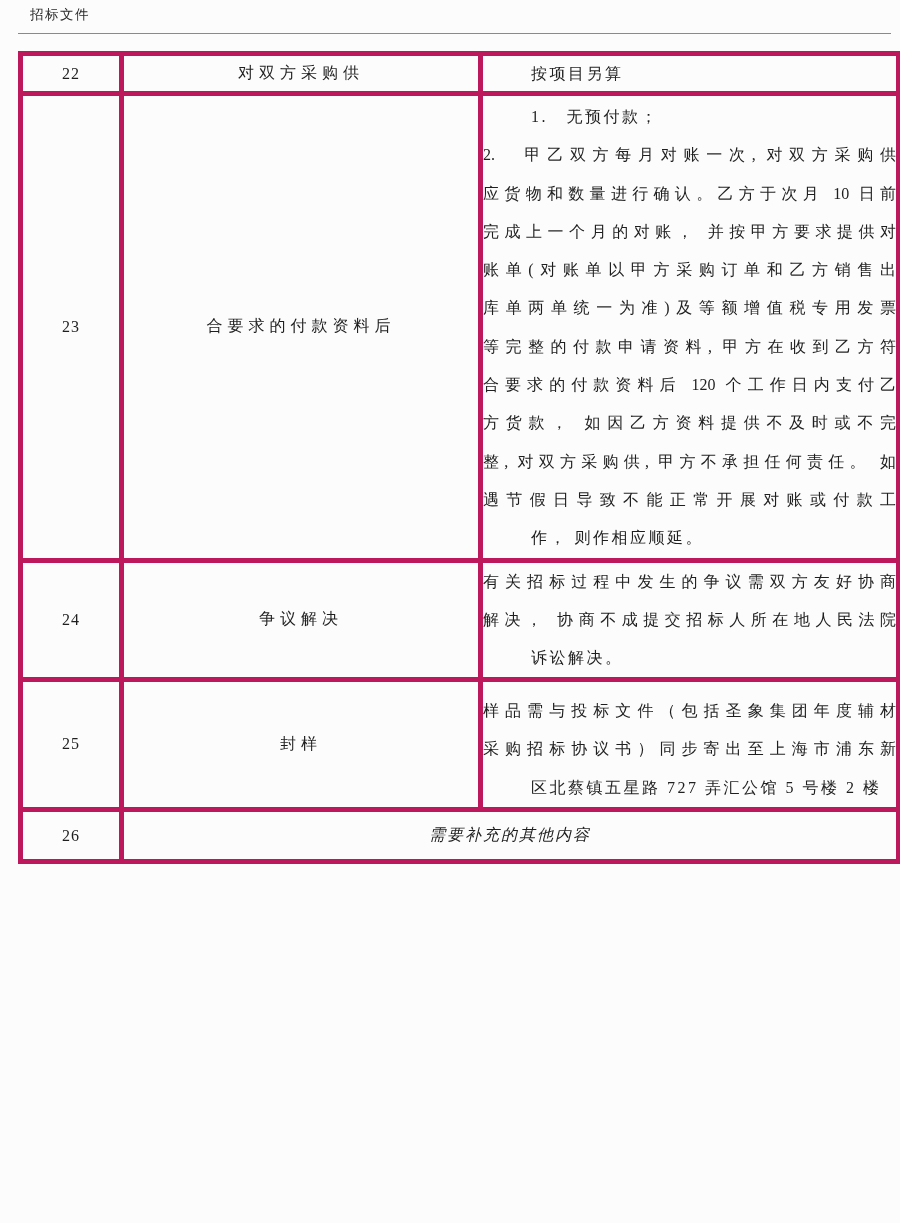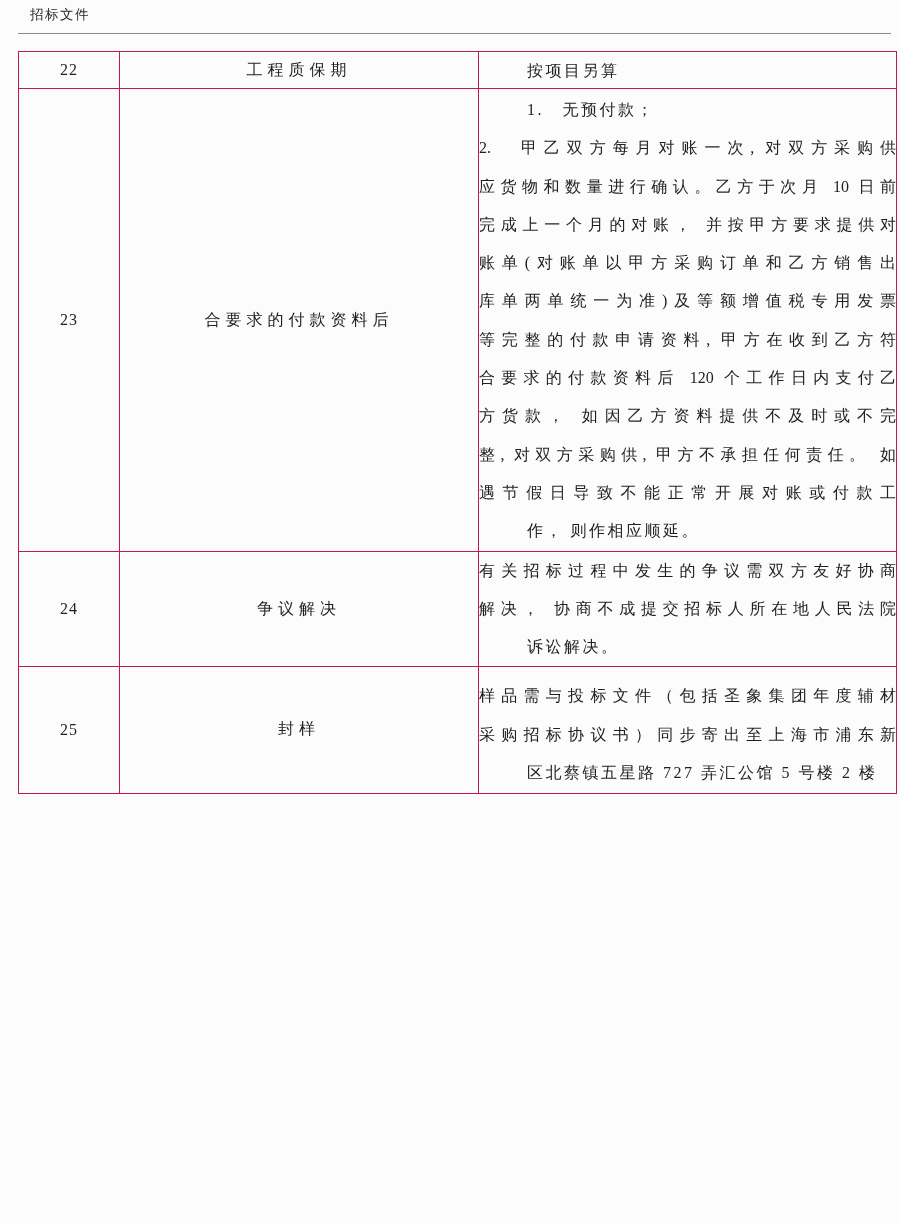--- a/index.html
+++ b/index.html
@@ -18,21 +18,21 @@
   .header-rule {
     position:absolute; left:18px; top:33px;
     width:873px; height:1px; background:#8a8a8a;
   }
 
   table.tender {
     position:absolute; left:18px; top:51px;
     width:878px; border-collapse:collapse; table-layout:fixed;
   }
   table.tender td {
-    border:1px solid #be185d;
+    border:5px solid #be185d;
     padding:0; vertical-align:middle;
     font-size:16px;
   }
   col.w1 { width:101px; }
   col.w2 { width:359px; }
   col.w3 { width:418px; }
 
   tr.r22 { height:37px; }
   tr.r23 { height:463px; }
   tr.r24 { height:114px; }
@@ -77,21 +77,21 @@
   <table class="tender">
     <colgroup>
         <col class="w1">
         <col class="w2">
         <col class="w3">
       </colgroup>
 
     <tbody>
         <tr class="r22">
       <td class="c1"><span>22</span></td>
-      <td class="c2"><span>工程质保期</span></td>
+      <td class="c2"><span>对双方采购供</span></td>
       <td class="c3">
         <div class="ln left">按项目另算</div>
       </td>
     </tr>
 
     <tr class="r23">
       <td class="c1"><span>23</span></td>
       <td class="c2"><span>合要求的付款资料后</span></td>
       <td class="c3">
         <div class="ln left">1.　无预付款；</div>
@@ -122,17 +122,23 @@
     <tr class="r25">
       <td class="c1"><span>25</span></td>
       <td class="c2"><span>封样</span></td>
       <td class="c3">
         <div class="ln just">样品需与投标文件（包括圣象集团年度辅材</div>
         <div class="ln just">采购招标协议书）同步寄出至上海市浦东新</div>
         <div class="ln left">区北蔡镇五星路 727 弄汇公馆 5 号楼 2 楼</div>
       </td>
     </tr>
 
+    <tr class="r26">
+      <td class="c1"><span>26</span></td>
+      <td class="merged" colspan="2">
+        <span class="merged-label">需要补充的其他内容</span>
+      </td>
+    </tr>
   </tbody>
     </table>
 
 
 </div>
 
 </body></html>

